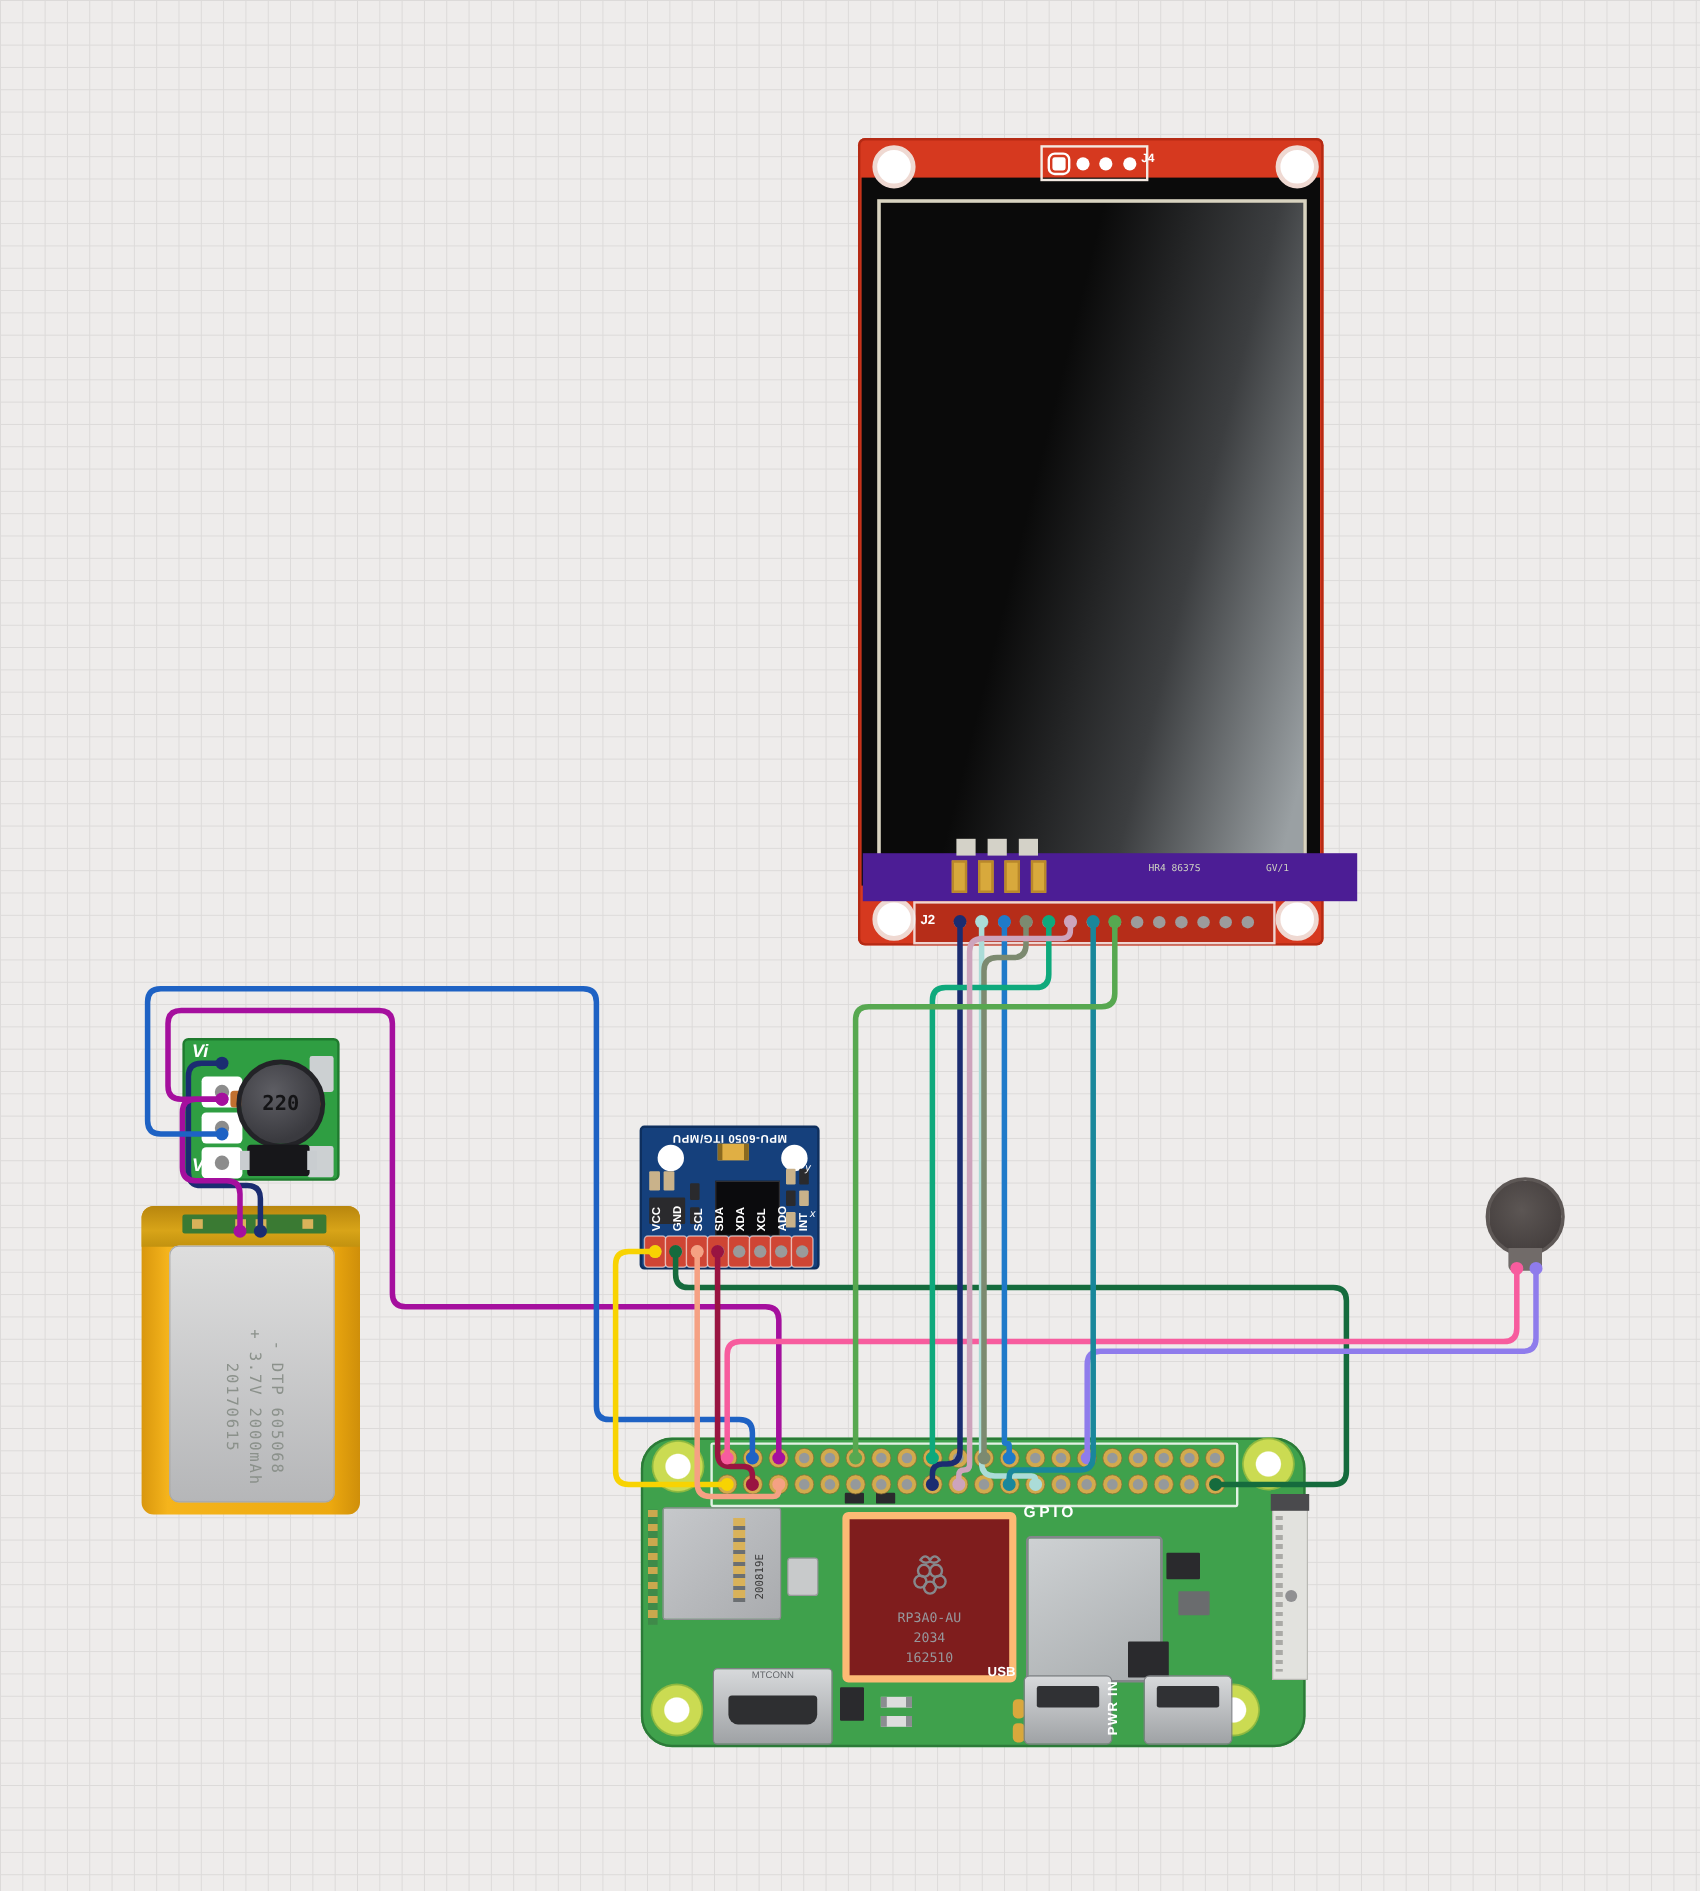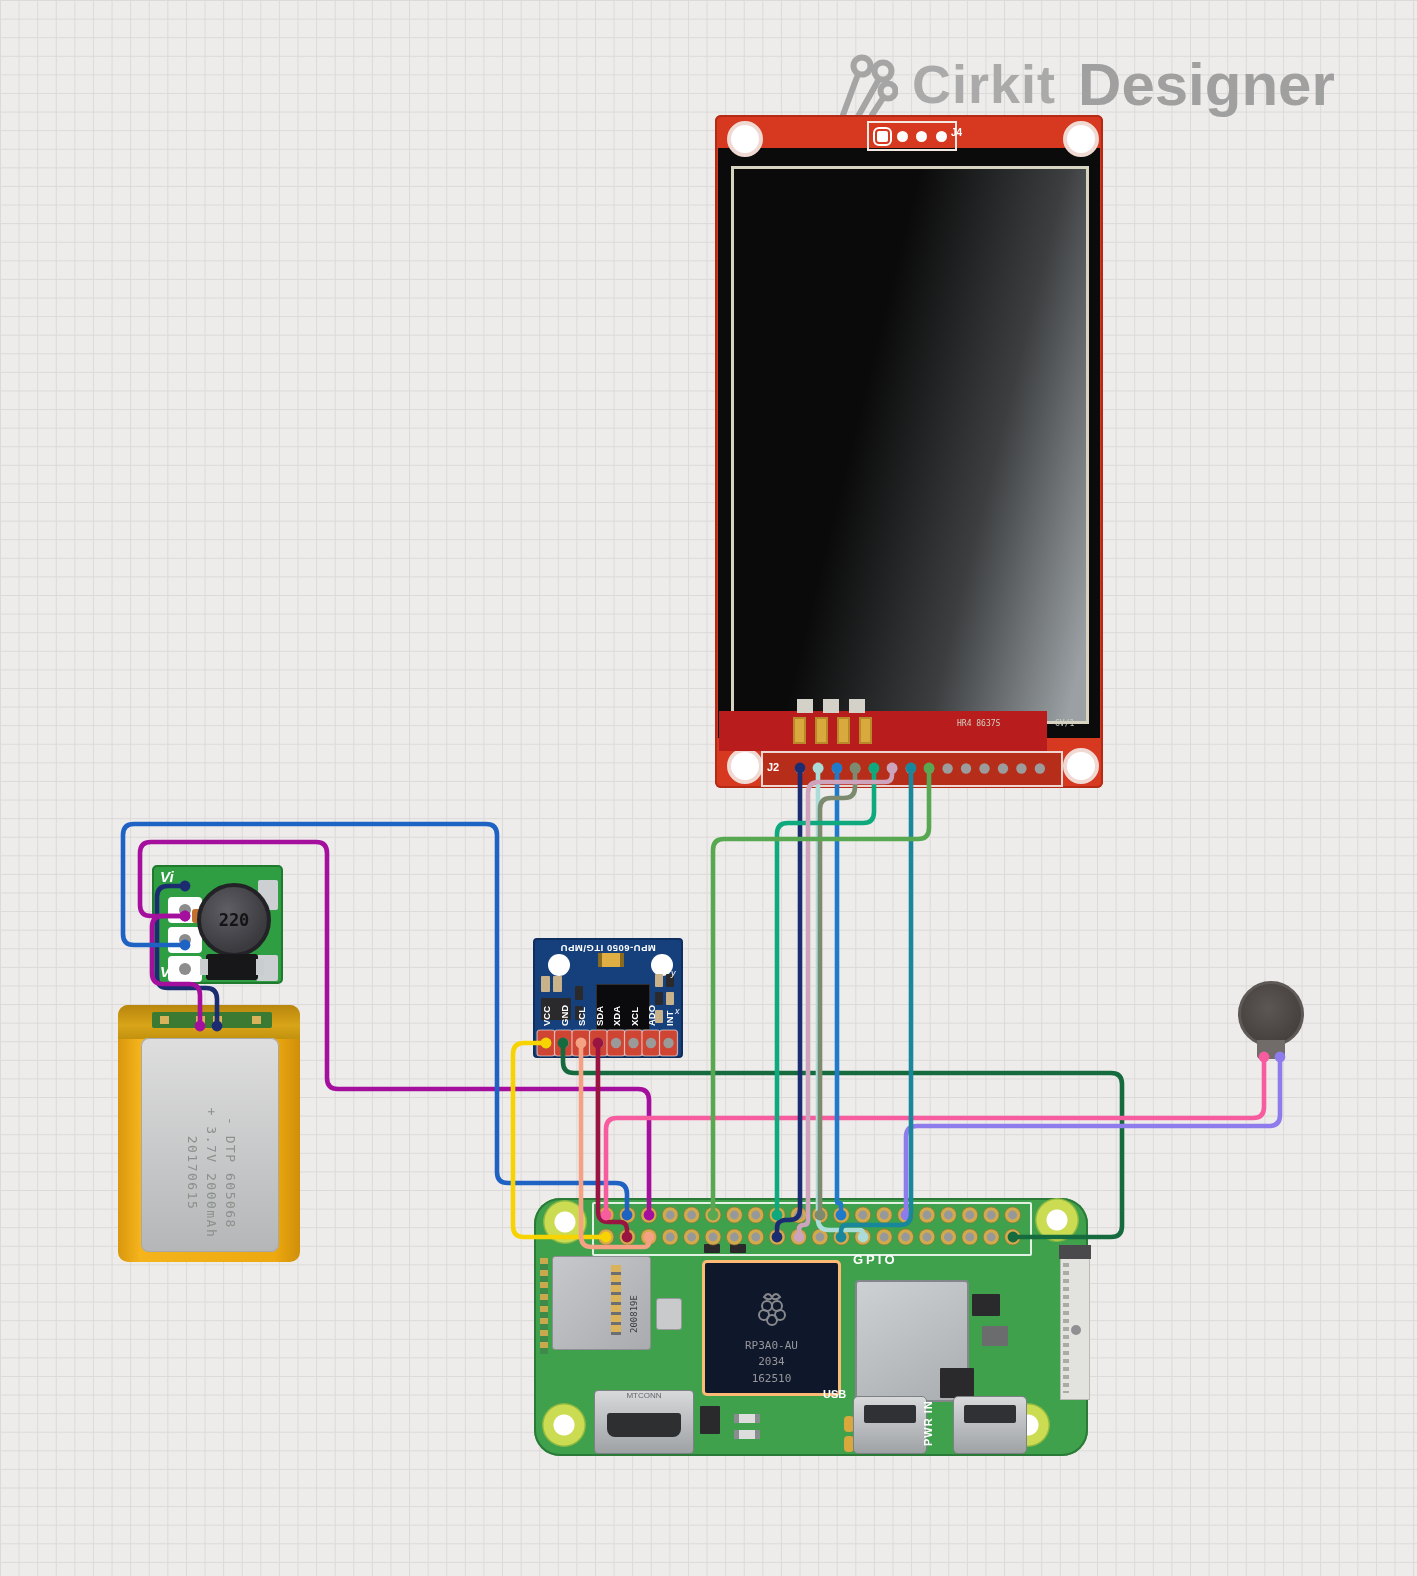--- a/index.html
+++ b/index.html
@@ -18,21 +18,21 @@
   .tft-screen{position:absolute;left:3px;top:33px;width:382px;height:590px;background:#0b0b0b;}
   .tft-bezel{position:absolute;left:13px;top:18px;width:352px;height:552px;border:3px solid #d8d3c0;
     background:linear-gradient(104deg,#0a0a0a 38%,#3c3e40 68%,#9aa0a3 96%);}
   .tft-hole{position:absolute;width:28px;height:28px;border-radius:50%;background:#ffffff;border:4px solid #efd9d2;}
   .j4-box{position:absolute;left:152px;top:6px;width:78px;height:26px;border:2px solid #f3e9e2;display:flex;align-items:center;justify-content:space-around;padding:0 4px;}
   .j4-pin{width:11px;height:11px;border-radius:50%;background:#ffffff;}
   .j4-pin.first{outline:2px solid #fff;outline-offset:2px;border-radius:2px;}
   .j4-label{position:absolute;left:236px;top:12px;color:#fff;font-size:10px;font-weight:700;}
   .j2-label{position:absolute;left:52px;top:646px;color:#fff;font-size:11px;font-weight:700;}
   .j2-box{position:absolute;left:46px;top:636px;width:298px;height:32px;border:2px solid rgba(255,255,255,.8);background:rgba(70,5,5,.22);}
-  .flex-strip{position:absolute;left:4px;top:596px;width:328px;height:40px;background:#b91c1c;}
+  .flex-strip{position:absolute;left:4px;top:596px;width:412px;height:40px;background:#4c1d95;}
   .flex-finger{position:absolute;top:6px;width:13px;height:27px;background:#d8a93c;box-shadow:inset 0 0 0 2px #b9882a;}
   .flex-tab{position:absolute;top:-12px;width:16px;height:14px;background:#d4d2c8;}
   .flex-mark{position:absolute;top:8px;color:#cdd1c2;font-size:8px;font-family:"DejaVu Sans Mono",monospace;}
   
   #boost{left:152px;top:865px;width:131px;height:119px;background:#2f9e42;border:2px solid #1f7a2e;border-radius:5px;box-sizing:border-box;}
   .boost-pad{position:absolute;left:14px;width:34px;height:26px;background:#fff;border-radius:4px;}
   .boost-pad::after{content:"";position:absolute;left:11px;top:7px;width:12px;height:12px;border-radius:50%;background:#8c8c8c;}
   .boost-label{position:absolute;color:#fff;font-weight:700;font-size:15px;font-style:italic;}
   .inductor{position:absolute;left:43px;top:16px;width:66px;height:66px;border-radius:50%;
      background:radial-gradient(circle at 40% 35%,#5e5e64,#3a3a3f 70%);border:4px solid #232327;
@@ -64,21 +64,21 @@
   
   #pi{left:534px;top:1198px;width:554px;height:258px;background:#3fa14c;border-radius:26px;box-shadow:inset 0 0 0 2px #2c7a38;}
   .pi-hole{position:absolute;width:44px;height:44px;border-radius:50%;background:radial-gradient(circle,#ffffff 0 10px,#cbdb52 11px 20px,#8db83f 21px);}
   .gpio-box{position:absolute;left:58px;top:4px;width:436px;height:50px;border:2px solid rgba(255,255,255,.85);border-radius:2px;}
   .gpio-label{position:absolute;left:319px;top:54px;color:#fff;font-weight:700;font-size:13px;letter-spacing:3px;}
   .sd-slot{position:absolute;left:18px;top:58px;width:97px;height:92px;background:linear-gradient(135deg,#c6c8cb,#a9abae);border:1px solid #8e8f92;border-radius:3px;}
   .sd-pads{position:absolute;left:58px;top:8px;width:10px;height:70px;background:repeating-linear-gradient(180deg,#d9b25a 0 7px,#6b6f72 7px 10px);}
   .sd-mark{position:absolute;left:76px;top:76px;transform:rotate(-90deg);transform-origin:0 0;font-family:"DejaVu Sans Mono",monospace;font-size:9px;color:#3c3c3c;}
   .sd-teeth{position:absolute;left:6px;top:60px;width:8px;height:96px;background:repeating-linear-gradient(180deg,#caa84e 0 6px,#3f8a49 6px 12px);}
   .osc{position:absolute;left:122px;top:100px;width:24px;height:30px;background:#c8cacb;border:1px solid #97999b;border-radius:3px;}
-  .soc{position:absolute;left:168px;top:62px;width:133px;height:130px;background:#0f172a;border:3px solid #fdba74;border-radius:5px;color:#97979c;
+  .soc{position:absolute;left:168px;top:62px;width:133px;height:130px;background:#7f1d1d;border:6px solid #fdba74;border-radius:5px;color:#97979c;
        font-family:"DejaVu Sans Mono",monospace;font-size:11px;text-align:center;}
   .soc-lines{position:absolute;left:0;bottom:6px;width:100%;line-height:1.5;}
   .shield{position:absolute;left:321px;top:82px;width:110px;height:118px;background:linear-gradient(150deg,#ced1d3,#a9adaf);border:2px solid #83868a;border-radius:4px;}
   .cam{position:absolute;left:526px;top:50px;width:28px;height:150px;background:#e2e2de;border:1px solid #b9b9b4;}
   .cam-teeth{position:absolute;left:2px;top:14px;width:6px;height:130px;background:repeating-linear-gradient(180deg,#aaaaa6 0 4px,#e2e2de 4px 8px);}
   .cam-top{position:absolute;left:-2px;top:-4px;width:32px;height:14px;background:#4a4a4d;}
   .hdmi{position:absolute;left:60px;top:192px;width:98px;height:62px;background:linear-gradient(180deg,#d7d9db,#9fa2a5);border:1px solid #7e8184;border-radius:4px;color:#63666a;font-size:8px;text-align:center;}
   .hdmi-slot{position:absolute;left:12px;top:22px;width:74px;height:24px;background:#2e2f31;border-radius:3px 3px 8px 8px;}
   .usb{position:absolute;top:198px;width:72px;height:56px;background:linear-gradient(180deg,#d7d9db,#9fa2a5);border:1px solid #7e8184;border-radius:5px;}
   .usb-slot{position:absolute;left:10px;top:8px;width:52px;height:18px;background:#303134;border-radius:2px;}
@@ -93,34 +93,20 @@
   .motor-disc{position:absolute;left:0;top:0;width:66px;height:66px;border-radius:50%;
      background:radial-gradient(circle at 45% 40%,#5c5654,#453f3e 75%);border:3px solid #5e5856;box-sizing:border-box;}
   .motor-tab{position:absolute;left:19px;top:59px;width:28px;height:19px;background:#716b69;border-radius:0 0 4px 4px;}
   #overlay{position:absolute;left:0;top:0;z-index:50;pointer-events:none;}
 </style>
 </head>
 <body>
 
 <div id="canvas">
 
-  <div id="logo" class="abs">
-    <svg width="62" height="78" viewBox="0 0 62 78">
-      <g stroke="#a5a5a5" stroke-width="6" fill="none" stroke-linecap="round">
-        <line x1="7" y1="70" x2="21" y2="32"></line>
-          <circle cx="26" cy="21" r="8.5"></circle>
-        <line x1="20" y1="75" x2="42" y2="36"></line>
-          <circle cx="47" cy="26" r="8.5"></circle>
-        <line x1="36" y1="70" x2="47" y2="53"></line>
-          <circle cx="52" cy="46" r="7.5"></circle>
-      </g>
-    </svg>
-    <span class="logo-brand">Cirkit</span>
-    <span class="logo-product">Designer</span>
-  </div>
 
   <div id="tft" class="abs">
     <div class="tft-screen">
       <div class="tft-bezel"></div>
     </div>
     <div class="tft-hole" style="left:12px;top:6px;"></div>
     <div class="tft-hole" style="left:348px;top:6px;"></div>
     <div class="tft-hole" style="left:12px;top:633px;"></div>
     <div class="tft-hole" style="left:348px;top:633px;"></div>
     <div class="j4-box">

